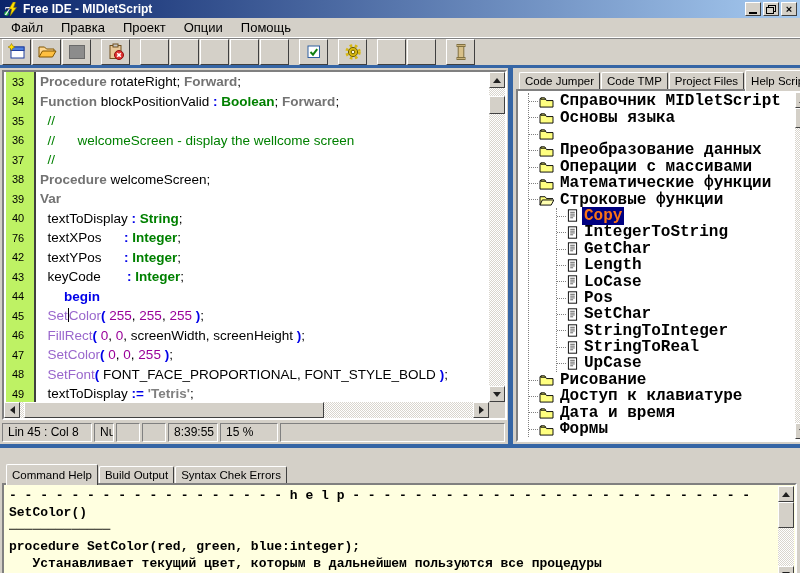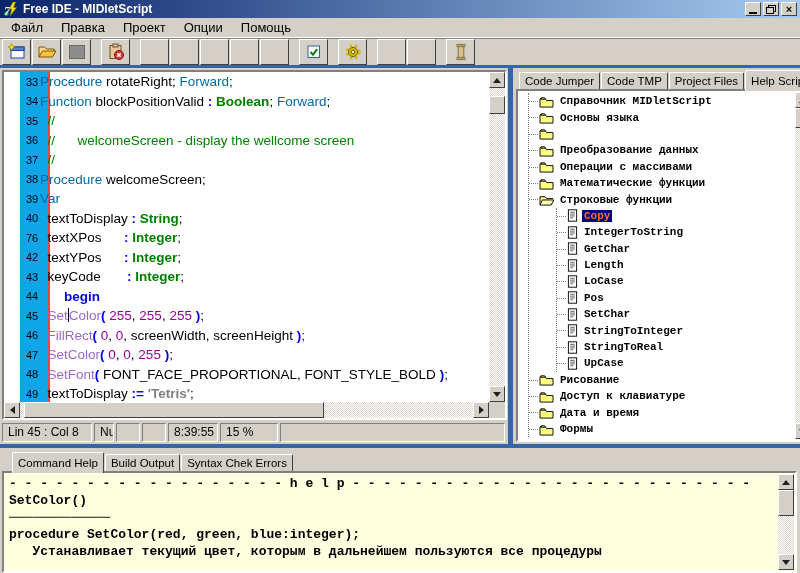--- a/index.html
+++ b/index.html
@@ -29,25 +29,25 @@
 
   .accent{background:var(--accent);}
   .accent-top{height:3px;}
   .accent-mid{height:4px;}
   .accent-v{width:5px;flex:0 0 auto;background:var(--accent);}
 
   
   .main{display:flex;height:376px;}
   .left{width:508px;flex:0 0 auto;display:flex;flex-direction:column;padding:2px 1px 0 2px;}
   .editor-frame{height:350px;border:2px solid;border-color:#808080 #fff #fff #808080;background:#fff;position:relative;overflow:hidden;}
-  .gutter{position:absolute;left:16px;top:0;bottom:16px;width:30px;background:#0ea5e9;border-right:2px solid #ef4444;font-size:11px;overflow:hidden;}
+  .gutter{position:absolute;left:2px;top:0;bottom:16px;width:30px;background:#bef264;border-right:2px solid #404040;font-size:11px;overflow:hidden;}
   .gnum{height:19.5px;display:flex;align-items:center;padding-left:6px;color:#000;}
   .code{position:absolute;left:36px;top:0;right:16px;bottom:16px;overflow:hidden;font-size:13.5px;}
   .code-row{height:19.5px;line-height:19.5px;white-space:pre;}
-  .seg-kw{font-weight:normal;color:#0369a1;}
+  .seg-kw{font-weight:bold;color:#737373;}
   .seg-kwb{font-weight:bold;color:var(--cPun);padding-left:24px;}
   .seg-typ{font-weight:bold;color:var(--cType);}
   .seg-cmt{color:var(--cCmt);}
   .seg-fn{color:var(--cFn);}
   .seg-num{color:var(--cNum);}
   .seg-pun{font-weight:bold;color:var(--cPun);}
   .seg-str{font-weight:bold;color:var(--cStr);}
   .seg-pln{color:#000;}
   .seg-caret{display:inline-block;width:1px;height:14px;background:#000;vertical-align:-2px;}
 
@@ -69,34 +69,34 @@
   .st-cell{border:1px solid;border-color:#808080 #fff #fff #808080;height:19px;display:flex;align-items:center;padding:0 5px;margin-right:2px;background:var(--chrome);white-space:nowrap;overflow:hidden;}
 
   
   .tabbar{height:21px;display:flex;align-items:flex-end;padding-left:3px;font-size:11.5px;position:relative;z-index:2;}
   .tab{padding:2px 5px;background:var(--chrome);border:1px solid #404040;border-left-color:#fff;border-top-color:#fff;border-bottom:none;border-radius:2px 2px 0 0;margin-right:1px;height:17px;white-space:nowrap;cursor:default;}
   .tab.active{height:21px;margin-bottom:-2px;padding-top:4px;background:var(--chrome);}
 
   
   .right{flex:1;display:flex;flex-direction:column;padding:0 5px 2px 3px;}
   .tree-frame{flex:1;border:2px solid;border-color:#808080 #fff #fff #808080;background:#fff;position:relative;overflow:hidden;}
-  .tree{position:absolute;top:2px;left:3px;right:18px;bottom:1px;overflow:hidden;font-family:"Liberation Mono",monospace;font-weight:bold;font-size:11px;}
+  .tree{position:absolute;top:2px;left:3px;right:18px;bottom:1px;overflow:hidden;font-family:"Liberation Mono",monospace;font-weight:bold;font-size:16px;}
   .tree ul{list-style:none;margin:0;padding:0;}
   .tree > ul{margin-left:7px;border-left:1px dotted #808080;}
   .tree ul ul{margin-left:17px;border-left:1px dotted #808080;}
   .tree li{position:relative;padding-left:10px;}
   .tree li::before{content:'';position:absolute;left:0;top:8px;width:9px;border-top:1px dotted #808080;}
   .t-row{height:16.4px;display:flex;align-items:center;gap:4px;white-space:nowrap;}
   .t-ico{flex:0 0 auto;display:flex;align-items:center;}
   .t-label{padding:0 2px;}
   .t-label.selected{background:var(--sel);color:#f97316;}
   .tree-vscroll{position:absolute;top:1px;right:1px;bottom:1px;width:16px;display:flex;flex-direction:column;}
 
   
-  .bottom-tabs{height:23px;display:flex;align-items:flex-end;padding-left:12px;font-size:11.5px;position:relative;z-index:2;}
+  .bottom-tabs{height:35px;display:flex;align-items:flex-end;padding-left:6px;font-size:11.5px;position:relative;z-index:2;}
   .help-frame{height:102px;margin:0 3px 0 2px;border:2px solid;border-color:#808080 #fff #fff #808080;background:var(--helpbg);position:relative;overflow:hidden;}
   .help{position:absolute;top:2px;left:5px;right:19px;bottom:2px;font-family:"Liberation Mono",monospace;font-weight:bold;font-size:13px;line-height:17px;white-space:pre;overflow:hidden;color:#000;}
   .help-vscroll{position:absolute;top:1px;right:1px;bottom:1px;width:16px;display:flex;flex-direction:column;}
 </style>
 </head>
 <body>
 
 <div class="window">
 
   <div class="titlebar">

